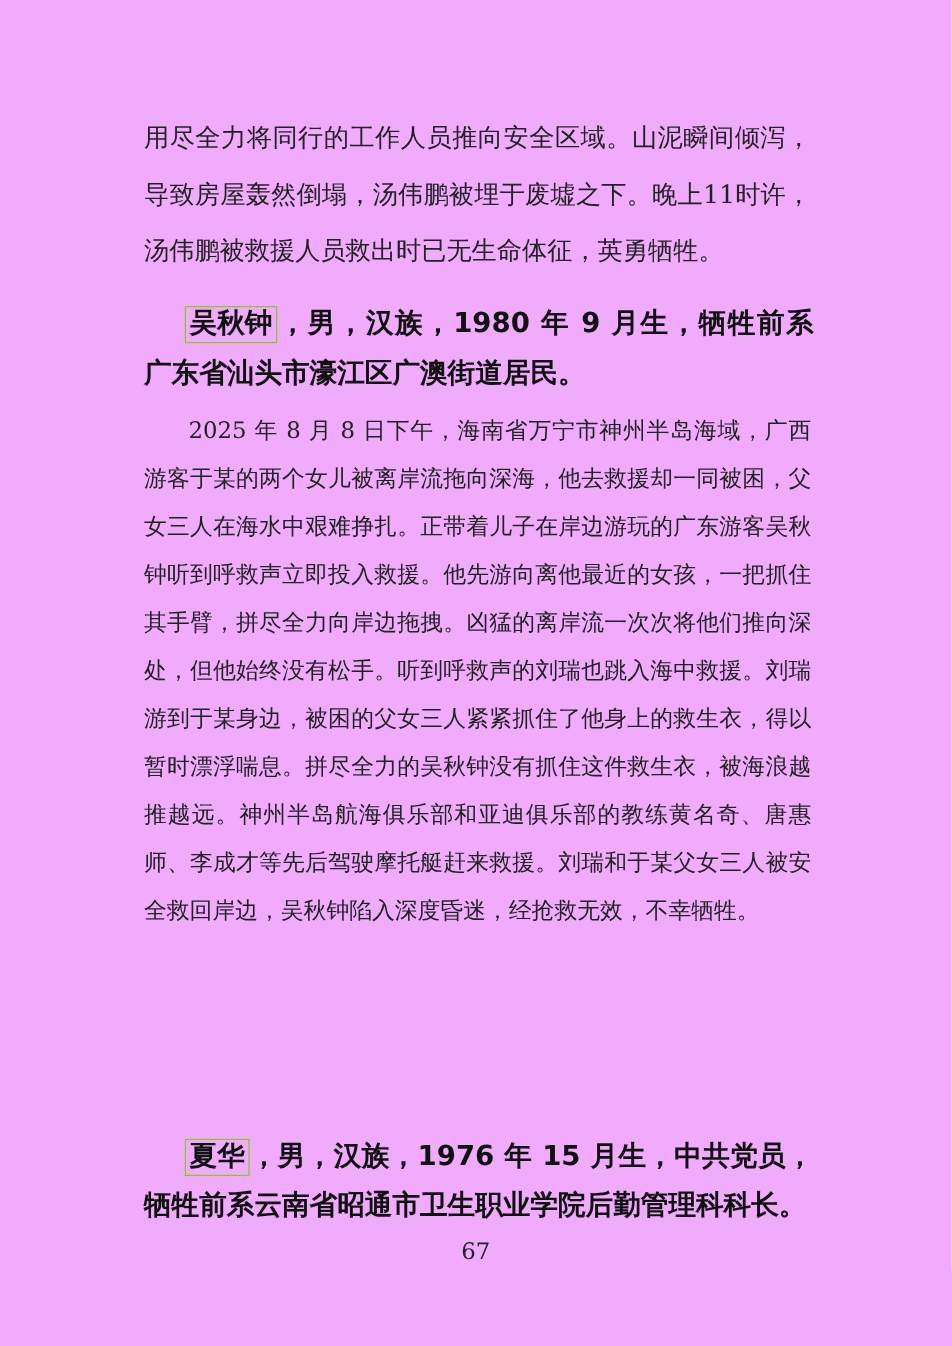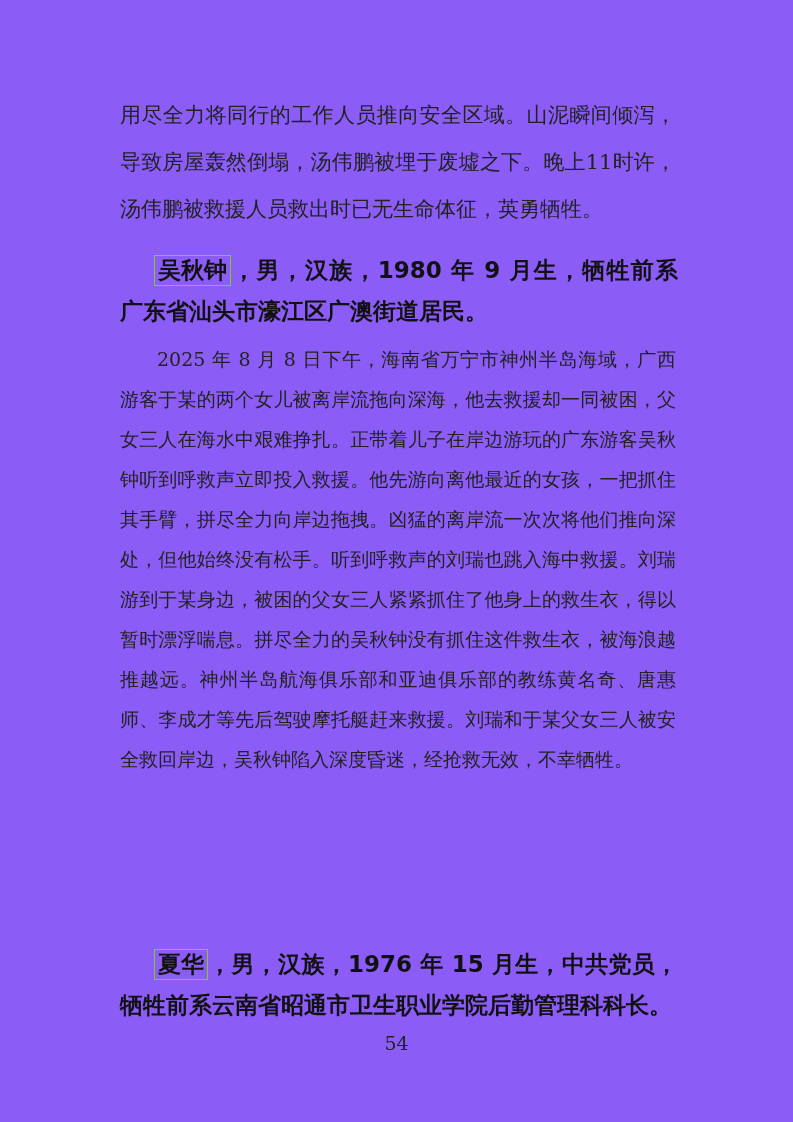--- a/index.html
+++ b/index.html
@@ -4,21 +4,21 @@
 <style>
   html, body {
     margin: 0;
     padding: 0;
     background: #e8e8e8;
   }
   .page {
     position: relative;
     width: 793px;
     height: 1122px;
-    background: #8b5cf6;
+    background: #f0abfc;
     overflow: hidden;
     font-family: "DejaVu Serif", "Liberation Serif", serif;
     color: #222222;
   }
   .para {
     margin: 0;
     text-align: justify;
     text-justify: inter-ideograph;
   }
   .top-para {
@@ -84,15 +84,15 @@
 <div class="page">
 
   <p class="para top-para">用尽全力将同行的工作人员推向安全区域。山泥瞬间倾泻，导致房屋轰然倒塌，汤伟鹏被埋于废墟之下。晚上11时许，汤伟鹏被救援人员救出时已无生命体征，英勇牺牲。</p>
 
   <p class="para heading profile-1"><span class="name-box">吴秋钟</span><span>，男，汉族，1980 年 9 月生，牺牲前系广东省汕头市濠江区广澳街道居民。</span></p>
 
   <p class="para story">2025 年 8 月 8 日下午，海南省万宁市神州半岛海域，广西游客于某的两个女儿被离岸流拖向深海，他去救援却一同被困，父女三人在海水中艰难挣扎。正带着儿子在岸边游玩的广东游客吴秋钟听到呼救声立即投入救援。他先游向离他最近的女孩，一把抓住其手臂，拼尽全力向岸边拖拽。凶猛的离岸流一次次将他们推向深处，但他始终没有松手。听到呼救声的刘瑞也跳入海中救援。刘瑞游到于某身边，被困的父女三人紧紧抓住了他身上的救生衣，得以暂时漂浮喘息。拼尽全力的吴秋钟没有抓住这件救生衣，被海浪越推越远。神州半岛航海俱乐部和亚迪俱乐部的教练黄名奇、唐惠师、李成才等先后驾驶摩托艇赶来救援。刘瑞和于某父女三人被安全救回岸边，吴秋钟陷入深度昏迷，经抢救无效，不幸牺牲。</p>
 
   <p class="para heading profile-2"><span class="name-box">夏华</span><span>，男，汉族，1976 年 15 月生，中共党员，牺牲前系云南省昭通市卫生职业学院后勤管理科科长。</span></p>
 
-  <div class="page-number">54</div>
+  <div class="page-number">67</div>
 
 </div>
 
 </body></html>

